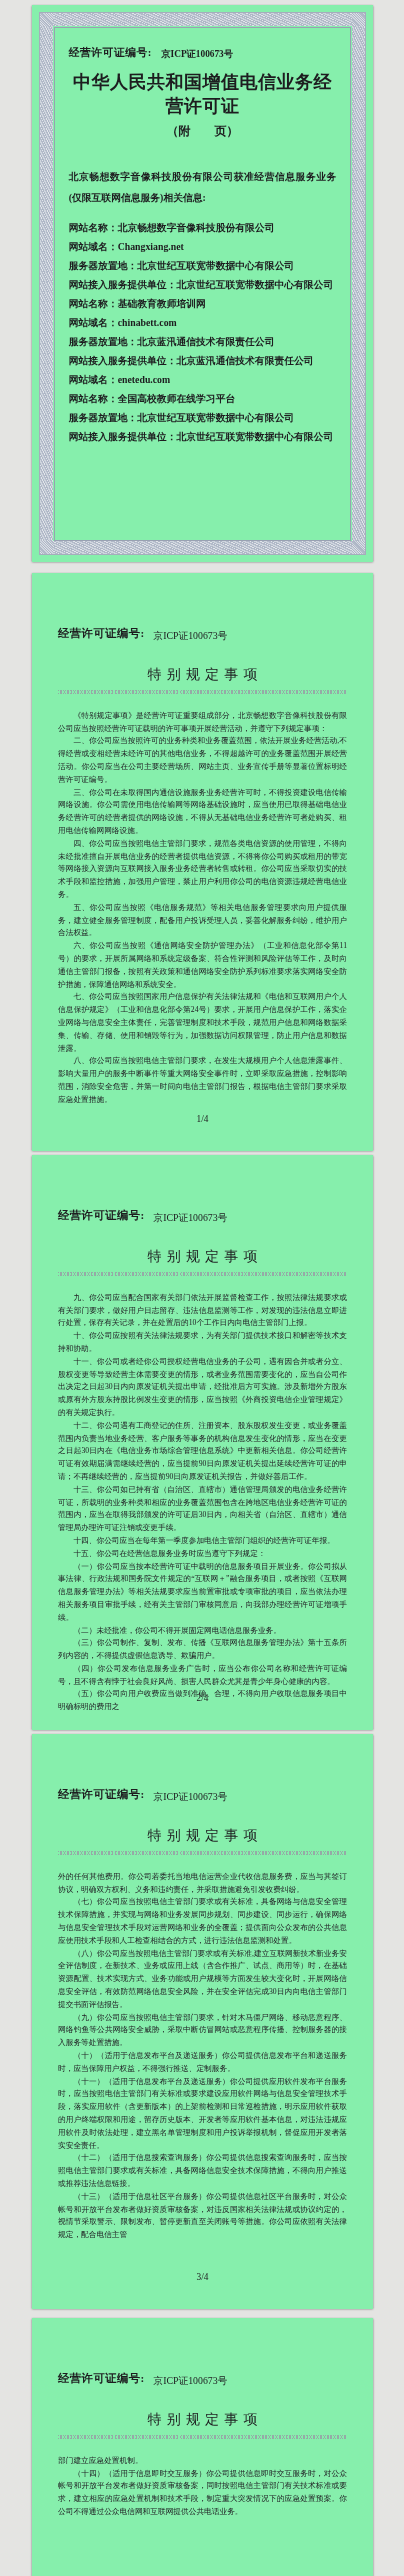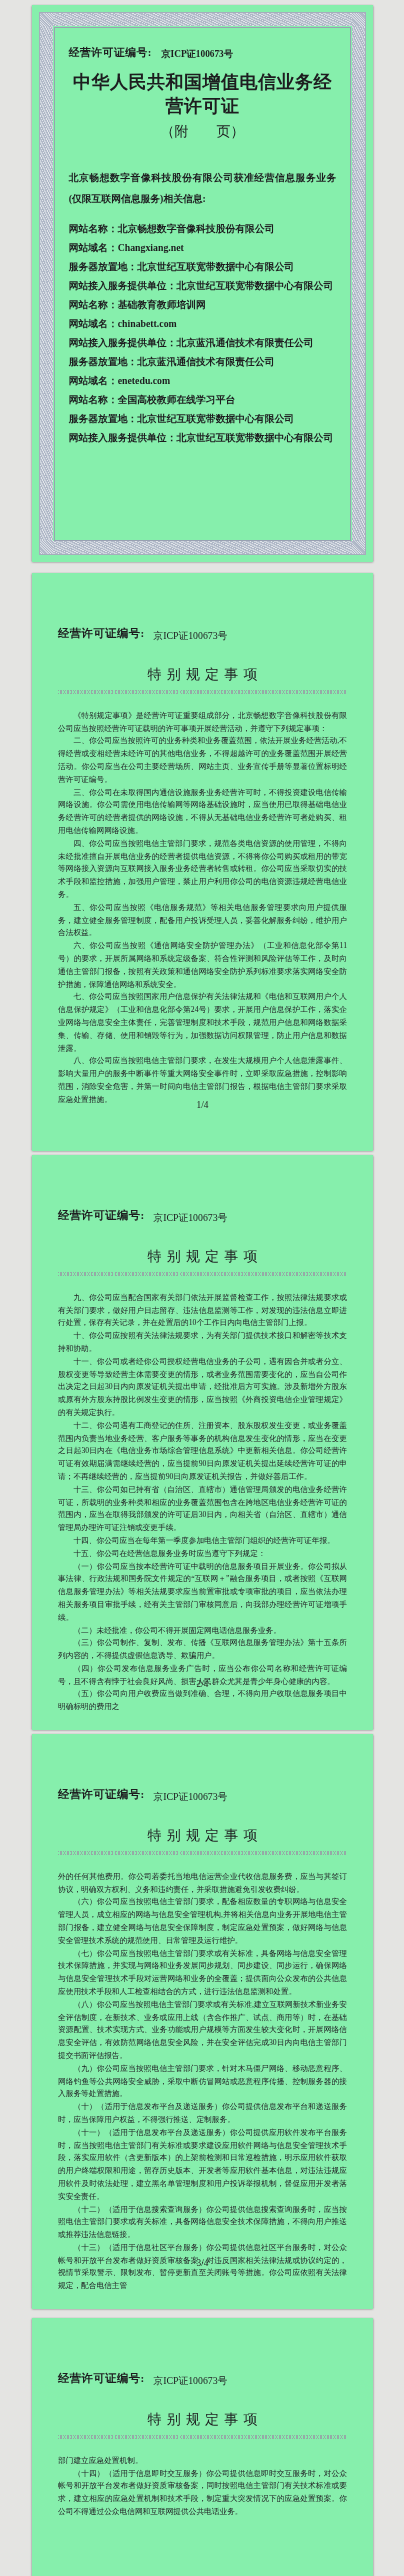--- a/index.html
+++ b/index.html
@@ -15,36 +15,36 @@
 
   
   .cert-frame{position:absolute;inset:8.2px;border:13.4px solid transparent;
     border-image:repeating-linear-gradient(45deg,#b2bac9 0 2.1px,#e2e5ea 2.1px 3.1px,#aeb7c6 3.1px 4.6px,#cfd5de 4.6px 6.7px) 26;}
   .cert-frame::before{content:"";position:absolute;inset:0.5px;border:0.5px solid #99a1b2;}
   .cert-frame::after{content:"";position:absolute;inset:-14px;border:0.5px solid #a5adbc;}
   .cert-inner{position:relative;height:100%;box-sizing:border-box;padding:11.3px 15.5px 0;}
   .cert-head{margin-top:8.2px;font-size:10.8px;font-weight:700;letter-spacing:0.5px;}
   .cert-head .num{font-size:9.3px;font-weight:600;margin-left:6.2px;position:relative;top:1.5px;letter-spacing:0;}
   .cert-title{margin:10.3px 0 0;text-align:center;font-size:18px;font-weight:700;letter-spacing:0.5px;}
-  .cert-sub{margin-top:5.2px;text-align:center;font-size:14px;font-weight:400;}
+  .cert-sub{margin-top:5.2px;text-align:center;font-size:12px;font-weight:700;}
   .cert-intro{margin:26px 0 0;font-size:9.8px;font-weight:600;line-height:21px;text-align:justify;}
   .entries{margin-top:9.3px;font-size:9.8px;font-weight:600;line-height:19px;text-align:justify;}
 
   
   .prov{box-sizing:border-box;padding:0 26px;}
   .prov-head{padding-top:53px;font-size:11.3px;font-weight:700;letter-spacing:0.5px;}
   .prov-head .pnum{font-size:9.8px;font-weight:500;margin-left:5.2px;position:relative;top:1.5px;letter-spacing:0;}
   .prov-title{margin:25px 0 0;text-align:center;font-size:14px;font-weight:400;letter-spacing:5.2px;text-indent:5.2px;}
   .wavy{margin-top:6.2px;height:3.6px;opacity:.85;
     background:repeating-linear-gradient(115deg,#989ea6 0 0.9px,rgba(0,0,0,0) 0.9px 3.1px),
                repeating-linear-gradient(65deg,#989ea6 0 0.9px,rgba(0,0,0,0) 0.9px 3.1px);}
   .prov-body{margin-top:16px;font-size:7.7px;line-height:12.8px;text-align:justify;color:#202124;}
   .prov-body p{margin:0;text-indent:2em;}
   .prov-body p.cont{text-indent:0;}
-  .pageno{position:absolute;bottom:41px;left:0;width:100%;text-align:center;font-size:9.3px;color:#222;}
+  .pageno{position:absolute;bottom:27px;left:0;width:100%;text-align:center;font-size:9.3px;color:#222;}
 </style>
 </head>
 <body>
 
 <div class="canvas">
 
   <section class="page" id="page1">
     <div class="cert-frame">
       <div class="cert-inner">
         <div class="cert-head">
@@ -54,22 +54,22 @@
         <h1 class="cert-title">中华人民共和国增值电信业务经营许可证</h1>
         <div class="cert-sub">（附　　页）</div>
         <p class="cert-intro">北京畅想数字音像科技股份有限公司获准经营信息服务业务(仅限互联网信息服务)相关信息:</p>
         <div class="entries">
           <div class="entry"><span>网站名称：</span><span>北京畅想数字音像科技股份有限公司</span></div>
           <div class="entry"><span>网站域名：</span><span>Changxiang.net</span></div>
           <div class="entry"><span>服务器放置地：</span><span>北京世纪互联宽带数据中心有限公司</span></div>
           <div class="entry"><span>网站接入服务提供单位：</span><span>北京世纪互联宽带数据中心有限公司</span></div>
           <div class="entry"><span>网站名称：</span><span>基础教育教师培训网</span></div>
           <div class="entry"><span>网站域名：</span><span>chinabett.com</span></div>
+          <div class="entry"><span>服务器放置地：</span><span>北京蓝汛通信技术有限责任公司</span></div>
           <div class="entry"><span>网站接入服务提供单位：</span><span>北京蓝汛通信技术有限责任公司</span></div>
-          <div class="entry"><span>服务器放置地：</span><span>北京蓝汛通信技术有限责任公司</span></div>
           <div class="entry"><span>网站域名：</span><span>enetedu.com</span></div>
           <div class="entry"><span>网站名称：</span><span>全国高校教师在线学习平台</span></div>
           <div class="entry"><span>服务器放置地：</span><span>北京世纪互联宽带数据中心有限公司</span></div>
           <div class="entry"><span>网站接入服务提供单位：</span><span>北京世纪互联宽带数据中心有限公司</span></div>
         </div>
       </div>
     </div>
   </section>
 
   <section class="page prov" id="page2">
@@ -118,21 +118,20 @@
 
   <section class="page prov" id="page4">
     <div class="prov-head">
       <span>经营许可证编号:</span>
       <span class="pnum">京ICP证100673号</span>
     </div>
     <h2 class="prov-title">特别规定事项</h2>
     <div class="wavy"></div>
     <div class="prov-body">
       <p class="cont">外的任何其他费用。你公司若委托当地电信运营企业代收信息服务费，应当与其签订协议，明确双方权利、义务和违约责任，并采取措施避免引发收费纠纷。</p>
-      <p>（六）你公司应当按照电信主管部门要求，配备相应数量的专职网络与信息安全管理人员，成立相应的网络与信息安全管理机构,并将相关信息向业务开展地电信主管部门报备，建立健全网络与信息安全保障制度，制定应急处置预案，做好网络与信息安全管理技术系统的规范使用、日常管理及运行维护。</p>
       <p>（七）你公司应当按照电信主管部门要求或有关标准，具备网络与信息安全管理技术保障措施，并实现与网络和业务发展同步规划、同步建设、同步运行，确保网络与信息安全管理技术手段对运营网络和业务的全覆盖；提供面向公众发布的公共信息应使用技术手段和人工检查相结合的方式，进行违法信息监测和处置。</p>
       <p>（八）你公司应当按照电信主管部门要求或有关标准,建立互联网新技术新业务安全评估制度，在新技术、业务或应用上线（含合作推广、试点、商用等）时，在基础资源配置、技术实现方式、业务功能或用户规模等方面发生较大变化时，开展网络信息安全评估，有效防范网络信息安全风险，并在安全评估完成30日内向电信主管部门提交书面评估报告。</p>
       <p>（九）你公司应当按照电信主管部门要求，针对木马僵尸网络、移动恶意程序、网络钓鱼等公共网络安全威胁，采取中断仿冒网站或恶意程序传播、控制服务器的接入服务等处置措施。</p>
       <p>（十）（适用于信息发布平台及递送服务）你公司提供信息发布平台和递送服务时，应当保障用户权益，不得强行推送、定制服务。</p>
       <p>（十一）（适用于信息发布平台及递送服务）你公司提供应用软件发布平台服务时，应当按照电信主管部门有关标准或要求建设应用软件网络与信息安全管理技术手段，落实应用软件（含更新版本）的上架前检测和日常巡检措施，明示应用软件获取的用户终端权限和用途，留存历史版本、开发者等应用软件基本信息，对违法违规应用软件及时依法处理，建立黑名单管理制度和用户投诉举报机制，督促应用开发者落实安全责任。</p>
       <p>（十二）（适用于信息搜索查询服务）你公司提供信息搜索查询服务时，应当按照电信主管部门要求或有关标准，具备网络信息安全技术保障措施，不得向用户推送或推荐违法信息链接。</p>
       <p>（十三）（适用于信息社区平台服务）你公司提供信息社区平台服务时，对公众帐号和开放平台发布者做好资质审核备案，对违反国家相关法律法规或协议约定的，视情节采取警示、限制发布、暂停更新直至关闭账号等措施。你公司应依照有关法律规定，配合电信主管</p>
     </div>
     <div class="pageno">3/4</div>
   </section>

